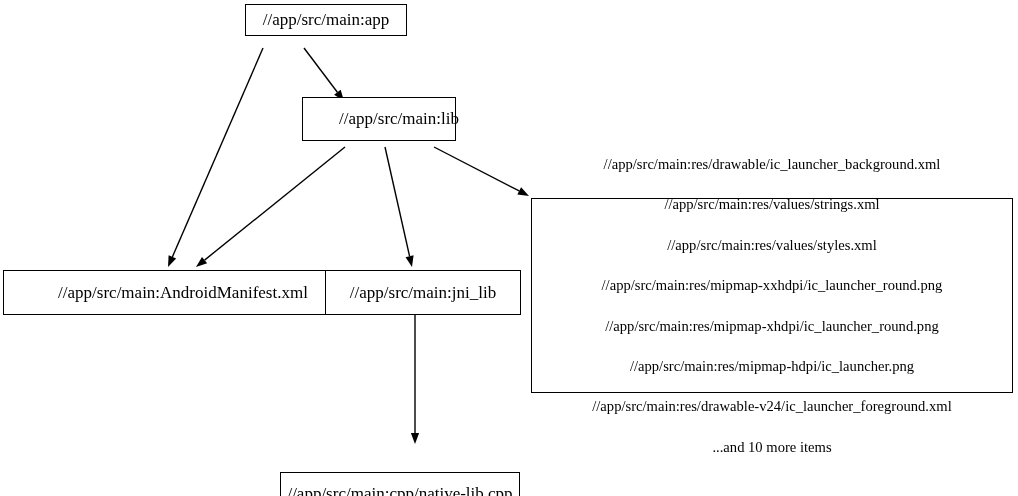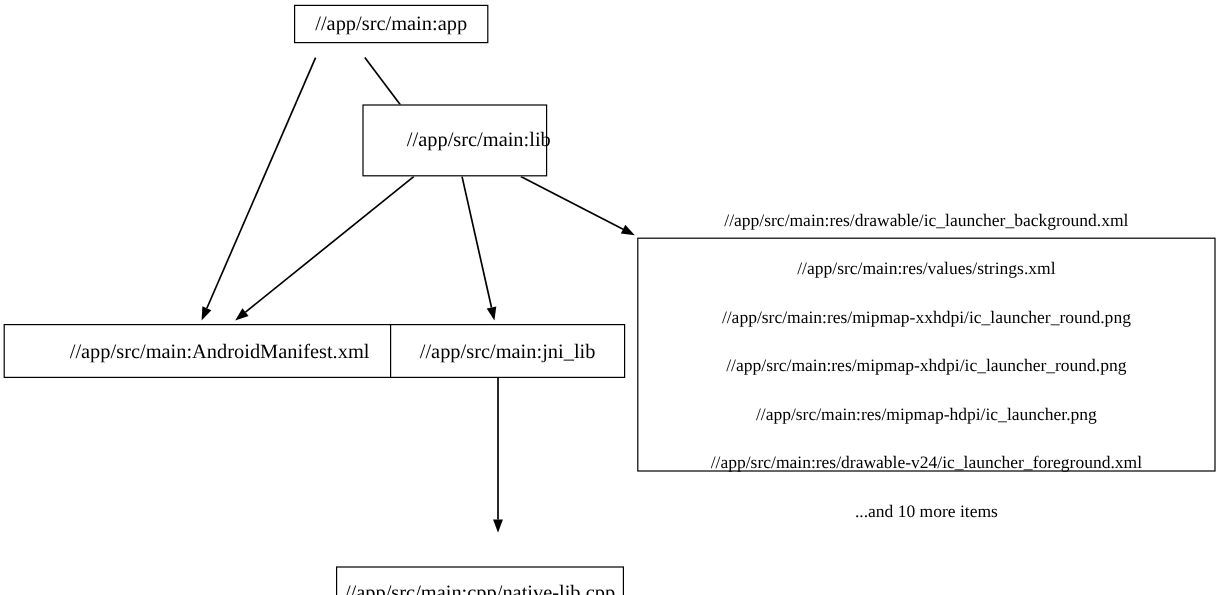--- a/index.html
+++ b/index.html
@@ -81,36 +81,37 @@
       <g>
         <line x1="415" y1="315" x2="415" y2="433" stroke="#000000" stroke-width="1.4"></line>
         <polygon points="415,444 410.9,433 419.1,433" fill="#000000"></polygon>
       </g>
     </svg>
 
   <div class="node" style="left: 203px; top: 4px; width: 162px; height: 32px; border-color: rgb(0, 0, 0); margin-left: 42px;">
     <span class="node-label">//app/src/main:app</span>
   </div>
 
-  <div class="node" style="left: 302px; top: 87px; width: 154px; height: 60px; border-color: rgb(0, 0, 0); padding-left: 40px;">
+  <div class="node" style="left: 302px; top: 97px; width: 154px; height: 44px; border-color: rgb(0, 0, 0); padding-left: 40px;">
     <span class="node-label">//app/src/main:lib</span>
   </div>
 
   <div class="node" style="left: 3px; top: 270px; width: 360px; height: 45px; border-color: rgb(0, 0, 0);">
     <span class="node-label">//app/src/main:AndroidManifest.xml</span>
   </div>
 
   <div class="node" style="left: 325px; top: 270px; width: 196px; height: 45px; border-color: rgb(0, 0, 0);">
     <span class="node-label">//app/src/main:jni_lib</span>
   </div>
 
   <div class="node" style="left: 531px; top: 198px; width: 482px; height: 195px; border-color: rgb(0, 0, 0);">
     <span class="node-multiline">
         <span class="ml-row">//app/src/main:res/drawable/ic_launcher_background.xml</span>
         <span class="ml-row">//app/src/main:res/values/strings.xml</span>
+        <span class="ml-row">//app/src/main:res/values/styles.xml</span>
         <span class="ml-row">//app/src/main:res/mipmap-xxhdpi/ic_launcher_round.png</span>
         <span class="ml-row">//app/src/main:res/mipmap-xhdpi/ic_launcher_round.png</span>
         <span class="ml-row">//app/src/main:res/mipmap-hdpi/ic_launcher.png</span>
         <span class="ml-row">//app/src/main:res/drawable-v24/ic_launcher_foreground.xml</span>
         <span class="ml-row">...and 10 more items</span>
       </span>
   </div>
 
   <div class="node" style="left: 280px; top: 472px; width: 240px; height: 44px; border-color: rgb(0, 0, 0);">
     <span class="node-label">//app/src/main:cpp/native-lib.cpp</span>

